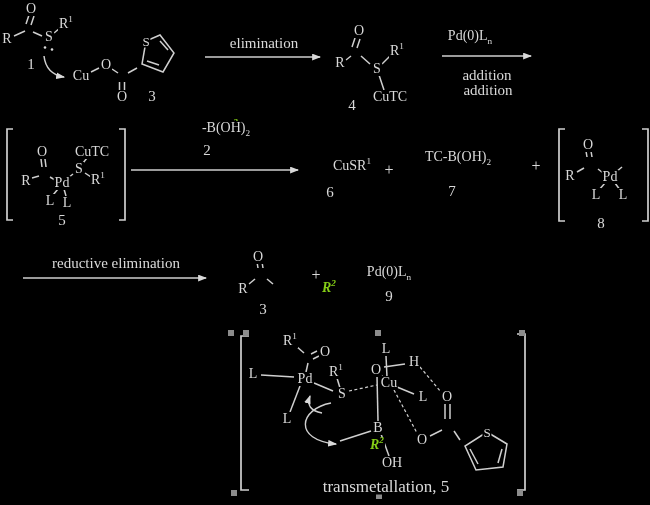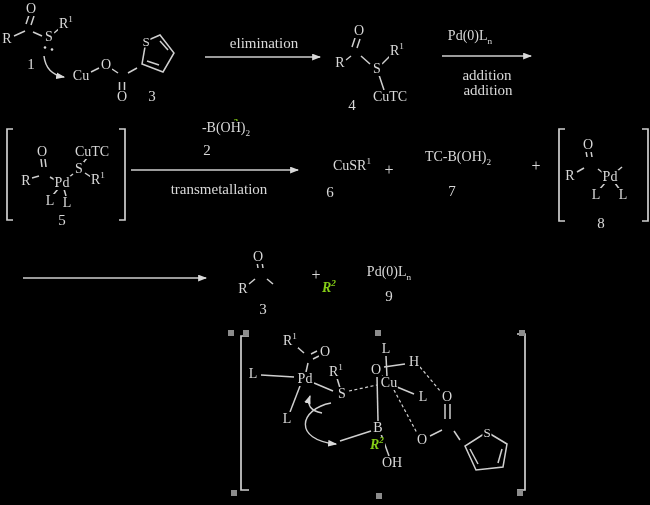--- a/index.html
+++ b/index.html
@@ -181,34 +181,34 @@
       <span class="lbl" style="left: 79px; top: 169px;">S</span>
       <span class="lbl" style="left: 26px; top: 181px;">R</span>
       <span class="lbl" style="left: 62px; top: 183px;">Pd</span>
       <span class="lbl" style="left: 98px; top: 180px;">R<sup>1</sup></span>
       <span class="lbl" style="left: 50px; top: 201px;">L</span>
       <span class="lbl" style="left: 67px; top: 203px;">L</span>
       <span class="lbl" style="left: 62px; top: 220px; font-size: 15px;">5</span>
       <span class="lbl red" style="left: 183px; top: 127px;">R<sup>2</sup></span>
       <span class="lbl" style="left: 226px; top: 128px; font-family: Liberation Serif, serif;">-B(OH)<sub>2</sub></span>
       <span class="lbl" style="left: 207px; top: 150px; font-size: 15px;">2</span>
-      <span class="lbl" style="left: 219px; top: 189px; font-size: 15px;">transmetallation</span>
       <span class="lbl" style="left: 329px; top: 166px; margin-left: 23px;">CuSR<sup>1</sup></span>
       <span class="lbl" style="left: 330px; top: 192px; font-size: 15px;">6</span>
       <span class="lbl" style="left: 389px; top: 170px; font-size: 16px;">+</span>
       <span class="lbl" style="left: 458px; top: 157px;">TC-B(OH)<sub>2</sub></span>
       <span class="lbl" style="left: 452px; top: 191px; font-size: 15px;">7</span>
       <span class="lbl" style="left: 536px; top: 166px; font-size: 16px;">+</span>
       <span class="lbl" style="left: 588px; top: 145px;">O</span>
       <span class="lbl" style="left: 570px; top: 176px;">R</span>
       <span class="lbl" style="left: 610px; top: 177px;">Pd</span>
       <span class="lbl red" style="left: 629px; top: 162px;">R<sup>2</sup></span>
       <span class="lbl" style="left: 596px; top: 195px;">L</span>
       <span class="lbl" style="left: 623px; top: 195px;">L</span>
       <span class="lbl" style="left: 601px; top: 223px; font-size: 15px;">8</span>
+      <span class="lbl" style="left: 116px; top: 263px; font-size: 15px;">reductive elimination</span>
       <span class="lbl" style="left: 258px; top: 257px;">O</span>
       <span class="lbl" style="left: 243px; top: 289px;">R</span>
       <span class="lbl red" style="left: 281px; top: 288px;">R<sup>2</sup></span>
       <span class="lbl" style="left: 263px; top: 309px; font-size: 15px;">3</span>
       <span class="lbl" style="left: 316px; top: 275px; font-size: 16px;">+</span>
       <span class="lbl" style="left: 389px; top: 272px;">Pd(0)L<sub>n</sub></span>
       <span class="lbl" style="left: 389px; top: 296px; font-size: 15px;">9</span>
       <span class="lbl" style="left: 290px; top: 341px;">R<sup>1</sup></span>
       <span class="lbl" style="left: 325px; top: 352px;">O</span>
       <span class="lbl" style="left: 253px; top: 374px;">L</span>
@@ -220,15 +220,16 @@
       <span class="lbl" style="left: 378px; top: 428px;">B</span>
       <span class="lbl" style="left: 392px; top: 463px;">OH</span>
       <span class="lbl" style="left: 376px; top: 370px;">O</span>
       <span class="lbl" style="left: 414px; top: 362px;">H</span>
       <span class="lbl" style="left: 389px; top: 383px;">Cu</span>
       <span class="lbl" style="left: 386px; top: 349px;">L</span>
       <span class="lbl" style="left: 423px; top: 397px;">L</span>
       <span class="lbl" style="left: 447px; top: 397px;">O</span>
       <span class="lbl" style="left: 422px; top: 440px;">O</span>
       <span class="lbl" style="left: 487px; top: 432px; font-size: 13px;">S</span>
+      <span class="lbl" style="left: 386px; top: 486px; font-size: 17px;">transmetallation, 5</span>
     </div>
 
 </div>
 
 </body></html>

